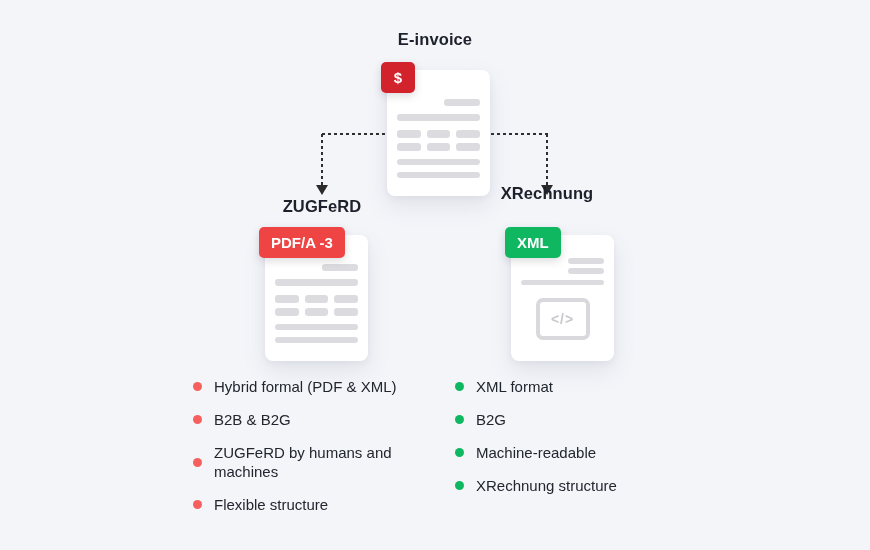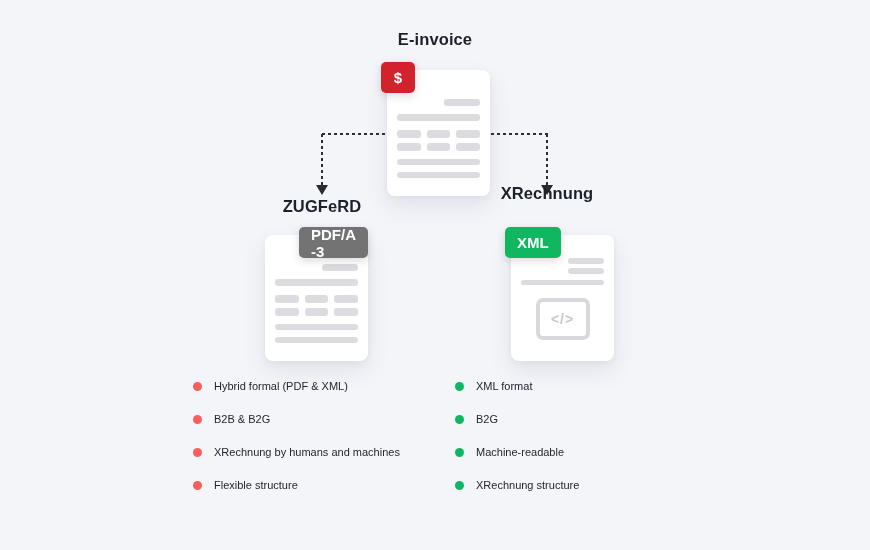--- a/index.html
+++ b/index.html
@@ -20,21 +20,21 @@
               box-shadow:0 10px 22px rgba(99,110,134,.13), 0 2px 6px rgba(99,110,134,.08); }
   .doc-center { left:387px; top:70px; }
   .doc-zug    { left:265px; top:235px; }
   .doc-xre    { left:511px; top:235px; }
 
   .badge { position:absolute; top:-8px; left:-6px; height:31px; border-radius:5px;
            color:#ffffff; font-weight:bold; font-size:15px; display:flex;
            align-items:center; justify-content:center; padding:0 12px; z-index:3;
            box-shadow:0 3px 8px rgba(60,60,80,.18); }
   .badge-crimson { background:#d2222c; width:34px; padding:0; }
-  .badge-coral   { background:#737373;margin-left:40px; }
+  .badge-coral   { background:#ef4444; }
   .badge-green   { background:#10b761; }
 
   
   .doc-lines { position:absolute; left:10px; right:10px; top:0; }
   .ln { background:#dcdce0; border-radius:3px; }
   .ln.short { width:36px; height:7px; margin-left:auto; margin-top:29px; }
   .ln.full7 { height:7px; margin-top:8px; }
   .blocks { display:flex; gap:6px; }
   .blocks.r1 { margin-top:9px; }
   .blocks.r2 { margin-top:5px; }
@@ -66,21 +66,21 @@
   .arrow.right { left:541px; }
 
   
   .bullets { position:absolute; list-style:none; display:flex; flex-direction:column; gap:14px; }
   .bullets.left-list  { left:193px; top:377px; width:250px; }
   .bullets.right-list { left:455px; top:377px; width:220px; }
   .bullets li { display:flex; align-items:center; gap:12px; }
   .dot { width:9px; height:9px; border-radius:50%; flex:0 0 9px; }
   .dot.red   { background:#f5605f; }
   .dot.green { background:#10b761; }
-  .btext { font-size:11px; line-height:19px; color:#22262f; max-width:200px; }
+  .btext { font-size:15px; line-height:19px; color:#22262f; max-width:200px; }
 </style>
 </head>
 <body>
 
 <div class="canvas">
 
   <div class="title root-title">E-invoice</div>
 
   <div class="dash-h left"></div>
   <div class="dash-h right"></div>
@@ -146,21 +146,21 @@
     <li>
       <span class="dot red"></span>
       <span class="btext">Hybrid formal (PDF &amp; XML)</span>
     </li>
     <li>
       <span class="dot red"></span>
       <span class="btext">B2B &amp; B2G</span>
     </li>
     <li>
       <span class="dot red"></span>
-      <span class="btext">XRechnung by humans and machines</span>
+      <span class="btext">ZUGFeRD by humans and machines</span>
     </li>
     <li>
       <span class="dot red"></span>
       <span class="btext">Flexible structure</span>
     </li>
   </ul>
 
   <ul class="bullets right-list">
     <li>
       <span class="dot green"></span>

